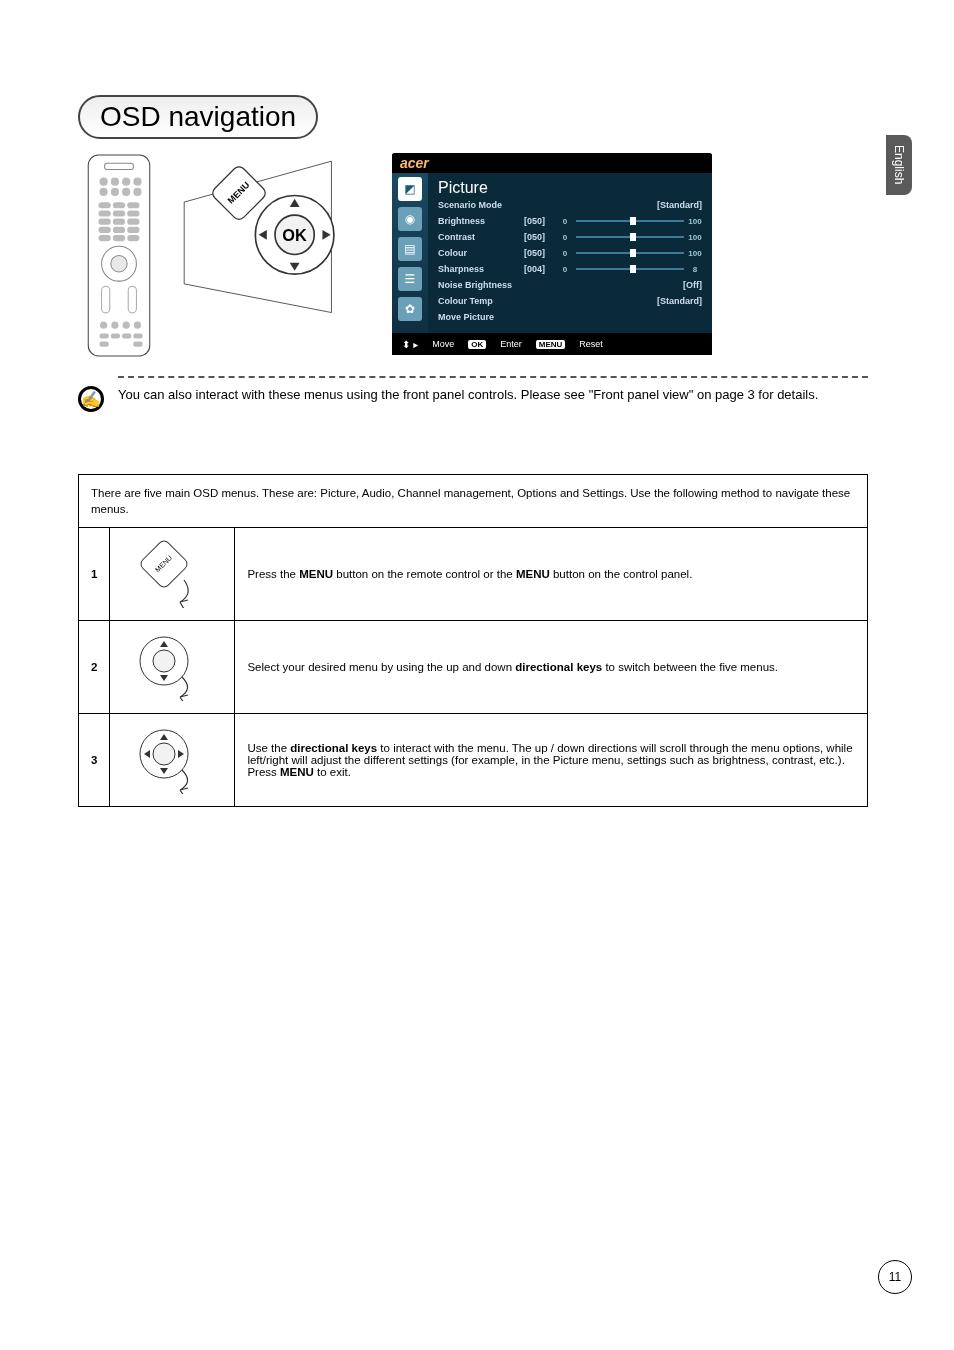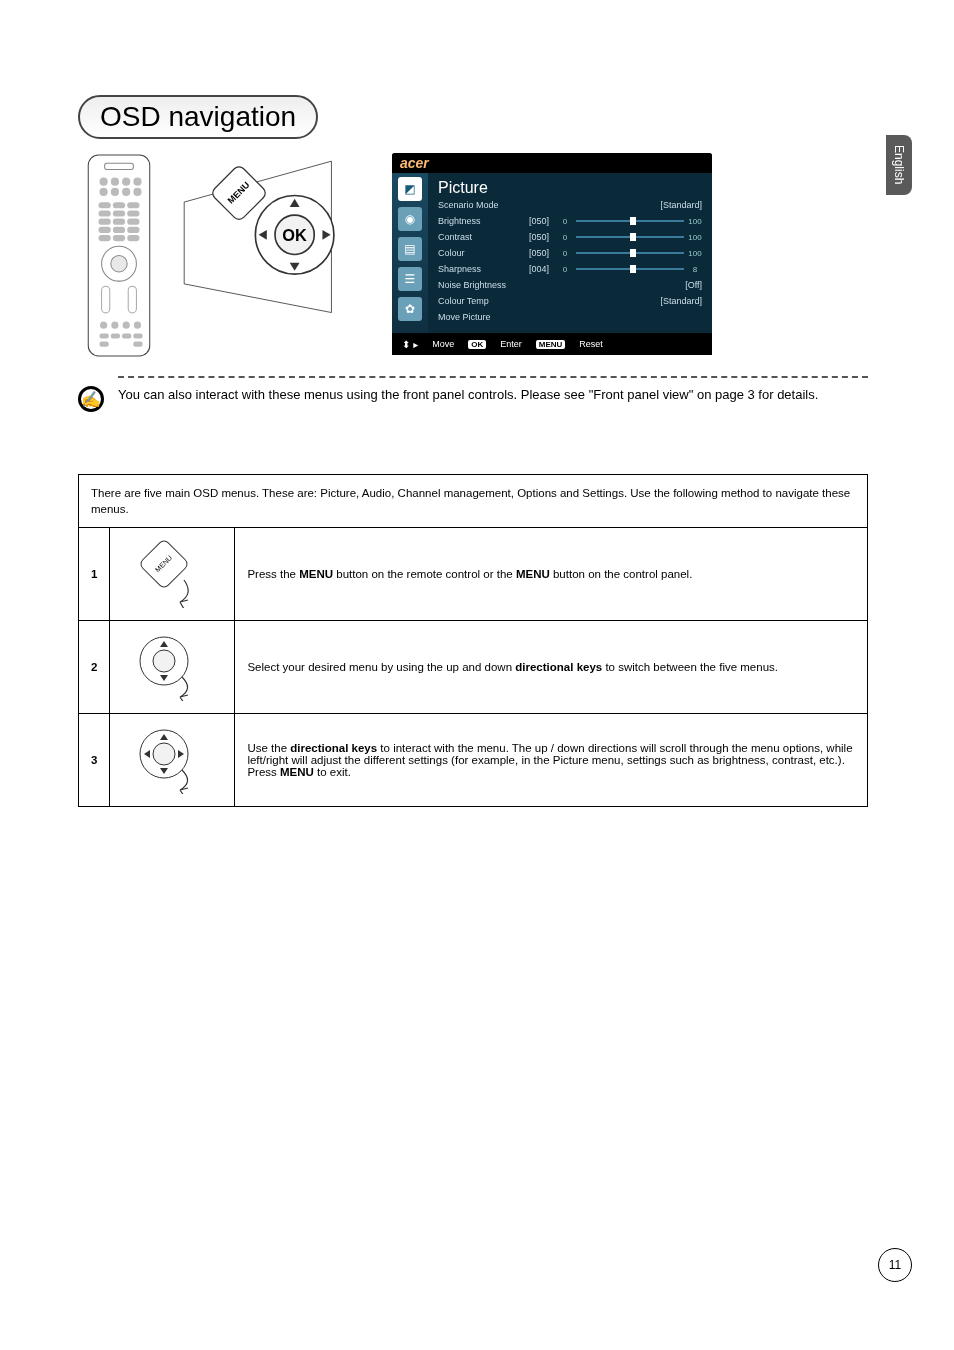--- a/index.html
+++ b/index.html
@@ -109,21 +109,21 @@
     padding: 10px 12px;
     vertical-align: middle;
   }
   .nav-table td.num { width: 22px; font-weight: bold; text-align: left; }
   .nav-table td.img { width: 120px; text-align: center; }
   .nav-table .intro-cell { line-height: 1.4; }
   .thumb-svg { width: 100px; height: 70px; }
   .page-num {
     position: absolute;
     right: 42px;
-    bottom: 68px;
+    bottom: 56px;
     width: 34px;
     height: 34px;
     border: 1.5px solid #000;
     border-radius: 50%;
     display: flex;
     align-items: center;
     justify-content: center;
     font-size: 12px;
   }
 
@@ -159,23 +159,23 @@
   .osd-icons .ic {
     width: 24px; height: 24px;
     background: #6aa0b8;
     border-radius: 3px;
     display:flex;align-items:center;justify-content:center;
     font-size:12px;
   }
   .osd-icons .ic.sel { background:#fff; color:#1a5a7a; }
   .osd-main { flex:1; padding: 6px 10px 8px 10px; }
   .osd-title { font-size: 16px; font-weight: normal; }
-  .osd-row { display:flex; align-items:center; height:16px; }
+  .osd-row { display:flex; align-items:center; height:16px;font-weight:bold; }
   .osd-row .lbl { width: 86px; color:#cde; }
-  .osd-row .val { width: 34px; color:#cde; text-align:center; padding-right:4px;}
+  .osd-row .val { width: 34px; color:#cde; text-align:left; padding-right:4px;}
   .osd-row .sld {
     flex:1; display:flex; align-items:center; gap:4px;
   }
   .osd-row .lo,.osd-row .hi { color:#9cc; font-size:8px; width:14px; text-align:center;}
   .osd-row .track {
     flex:1; height:2px; background:#3a7a9a; position:relative;
   }
   .osd-row .thumb {
     position:absolute; top:-3px; width:6px; height:8px; background:#fff;
   }

